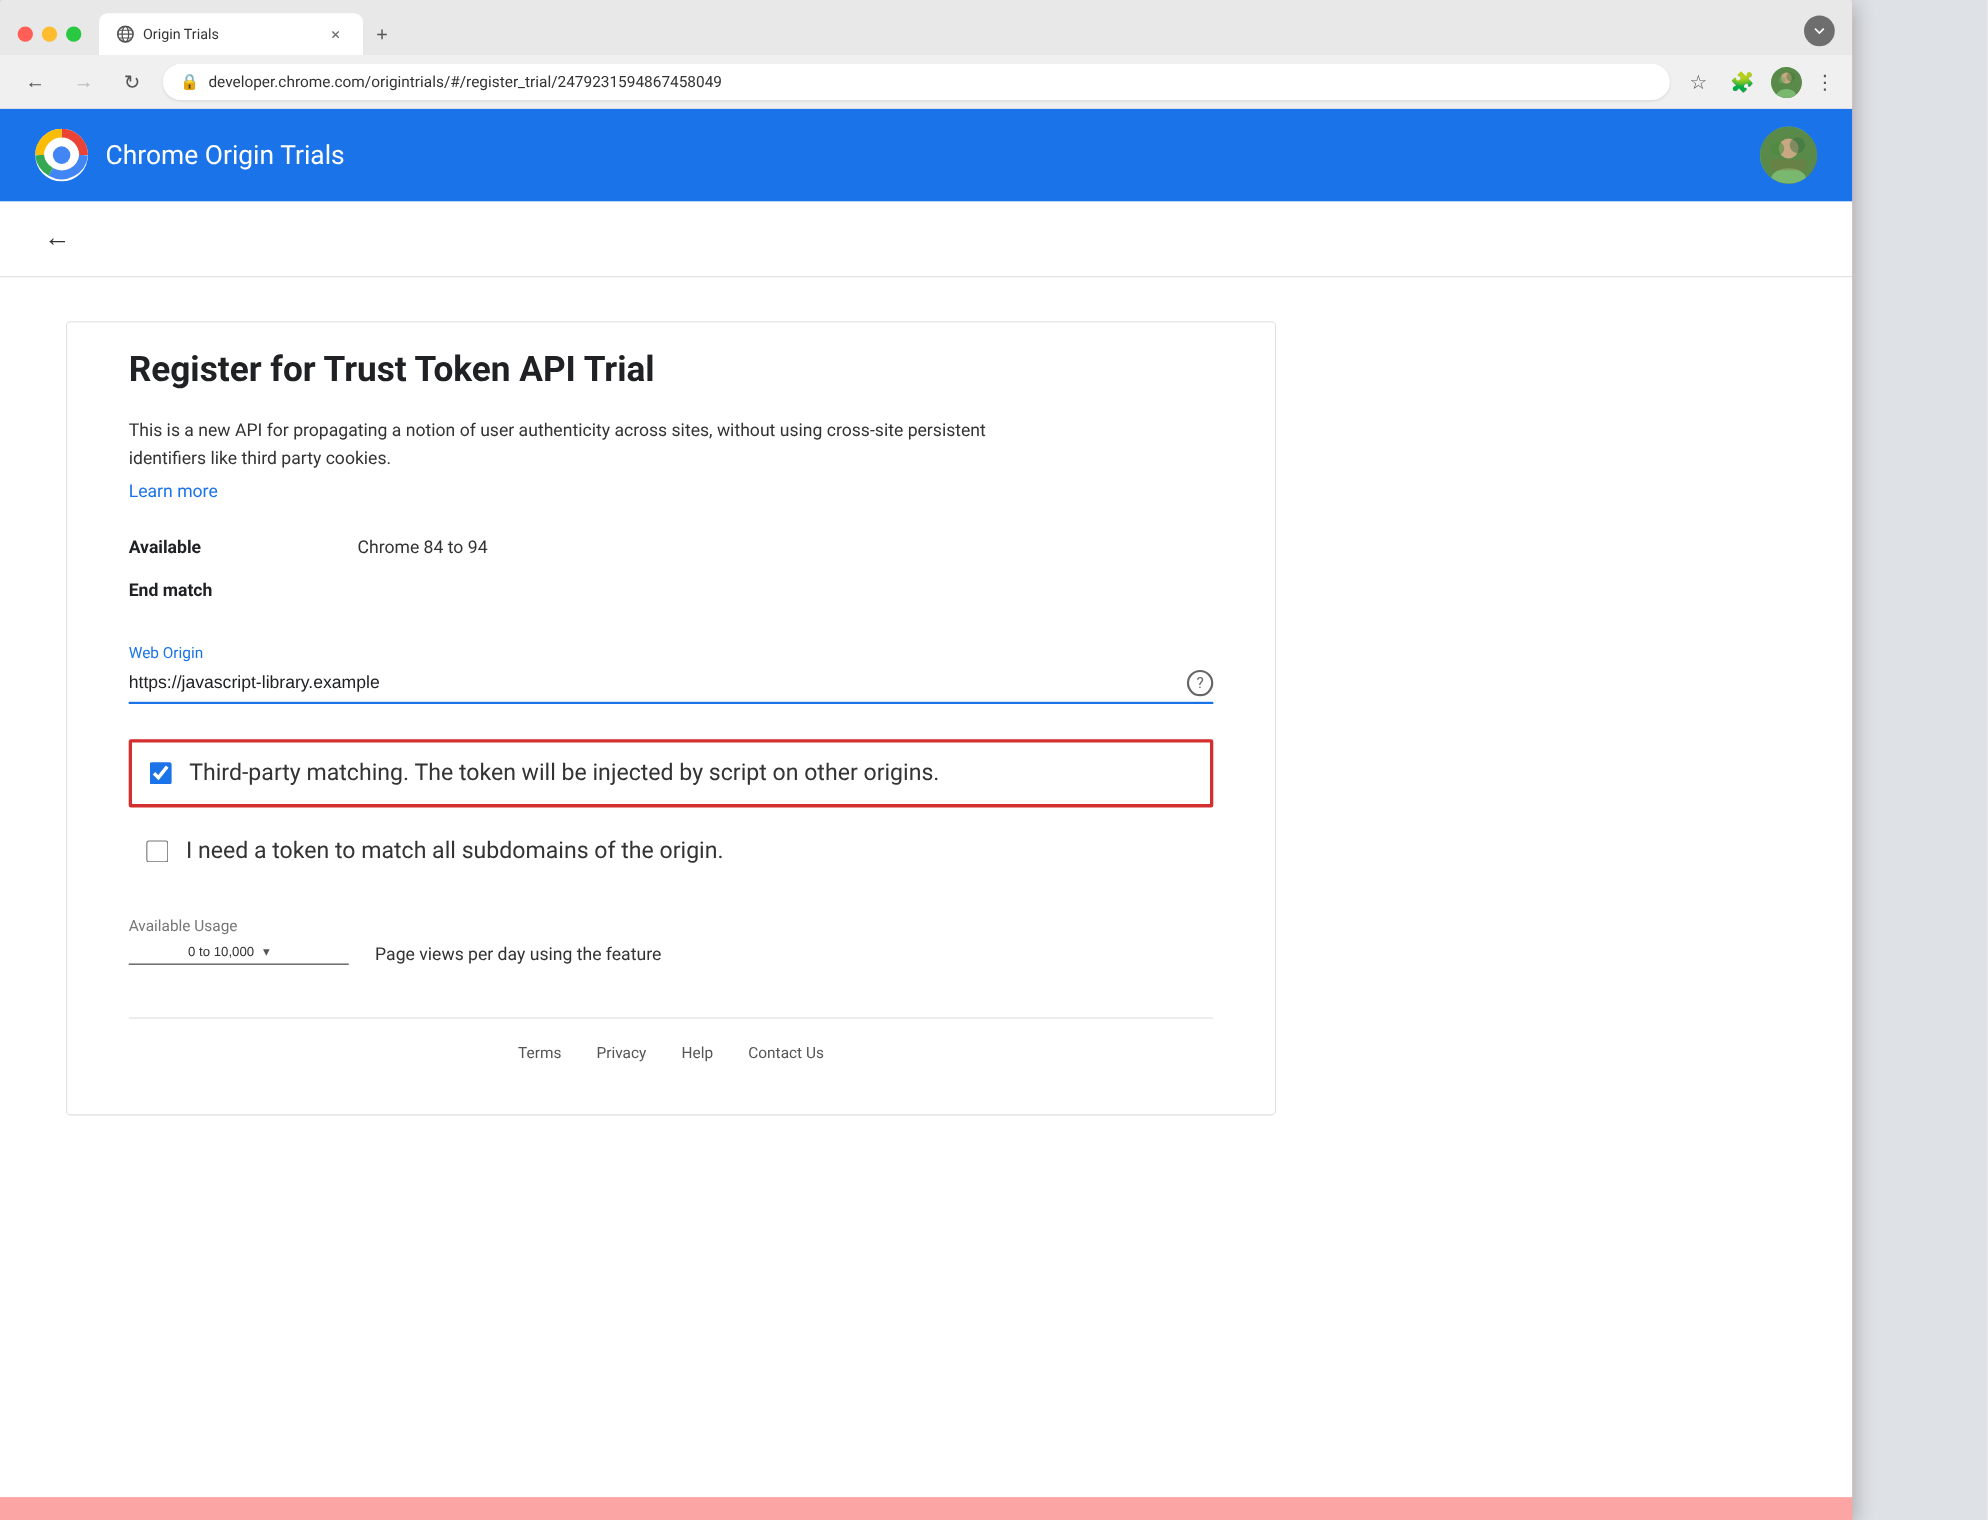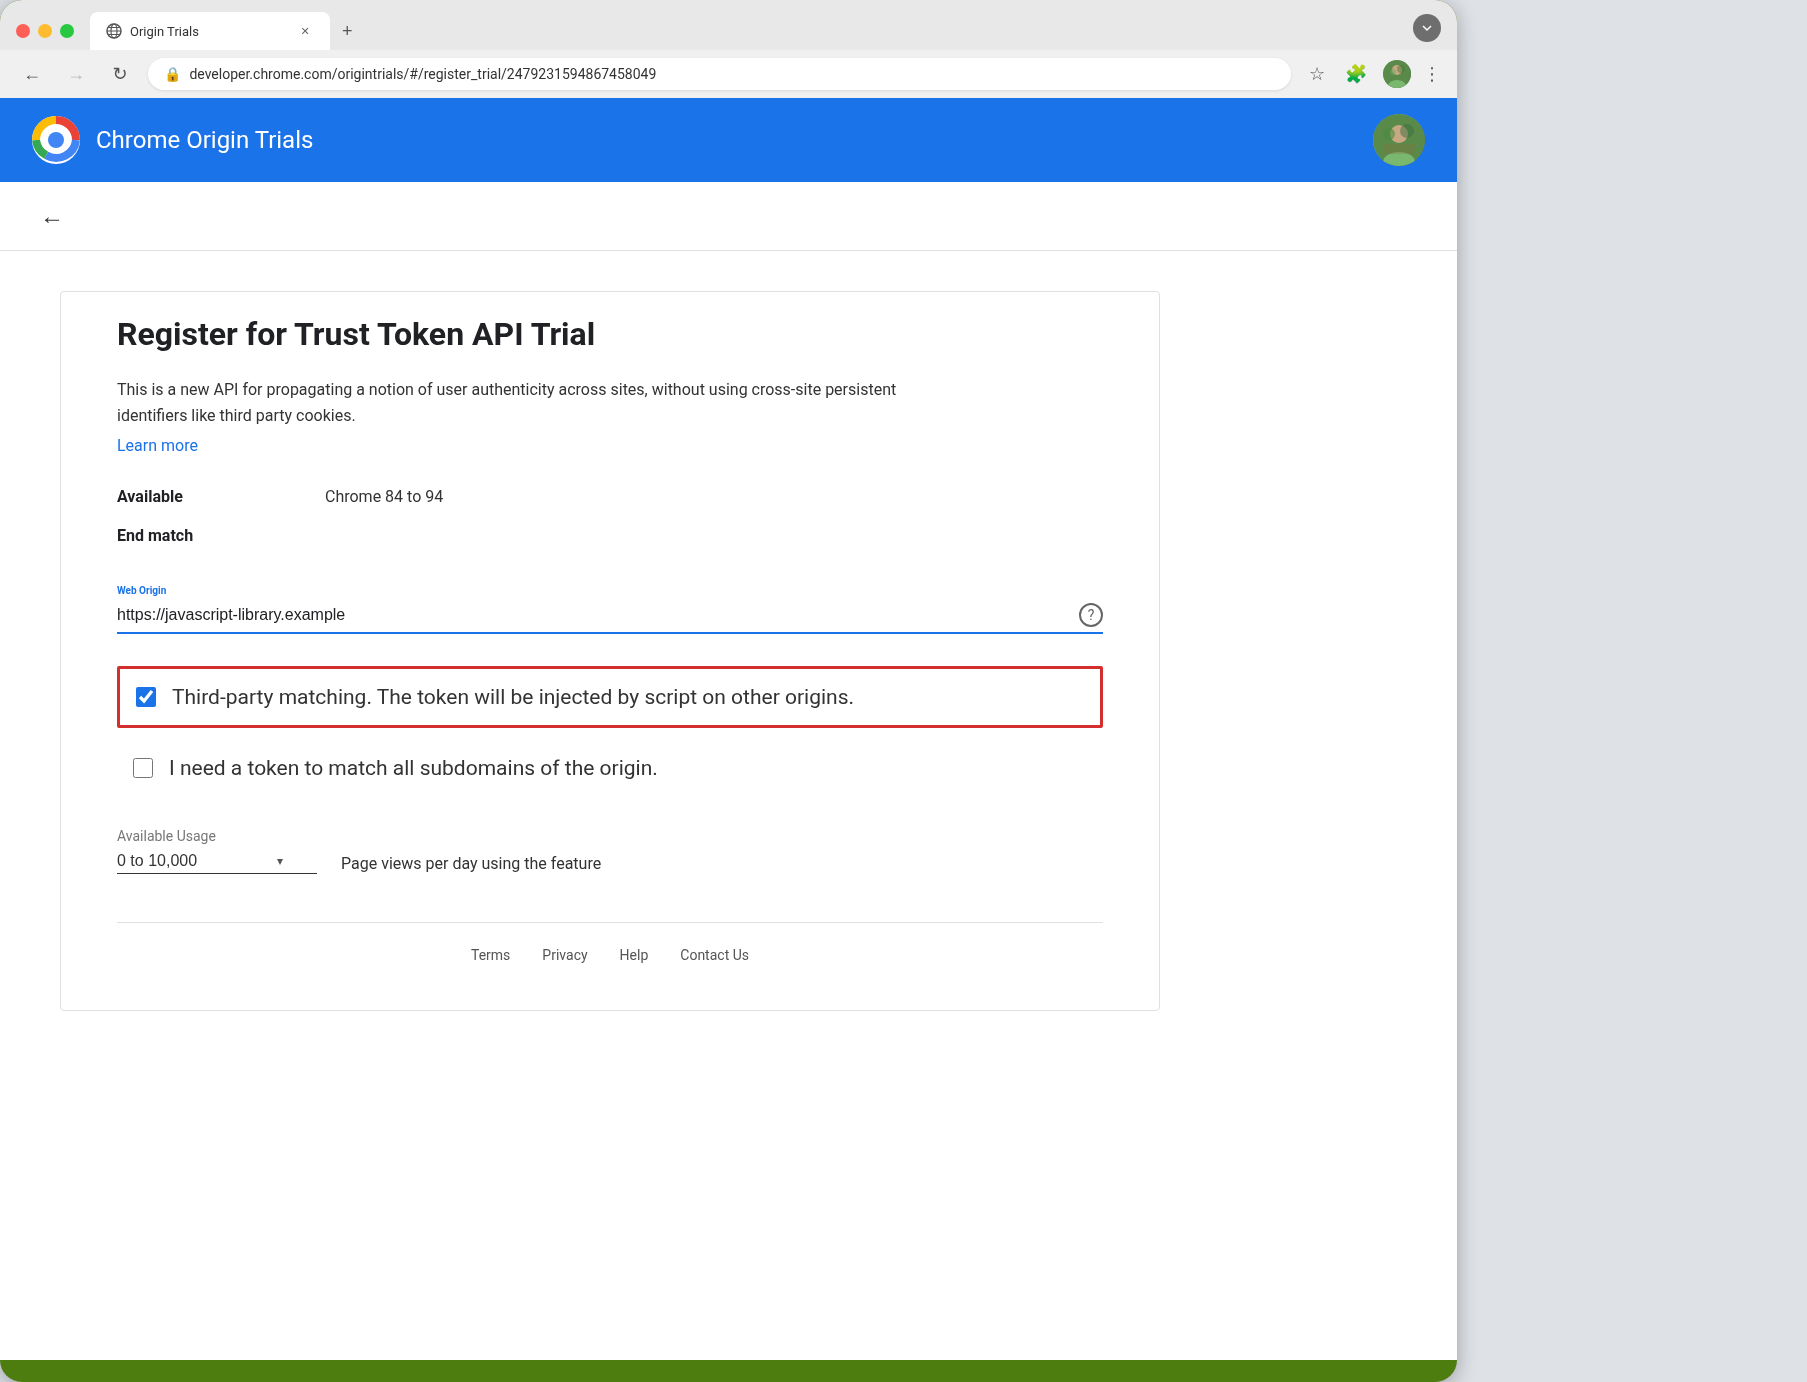--- a/index.html
+++ b/index.html
@@ -5,24 +5,24 @@
     * { box-sizing: border-box; margin: 0; padding: 0; }
     body {
       font-family: -apple-system, BlinkMacSystemFont, 'Segoe UI', Roboto, Arial, sans-serif;
       background: #dee1e6;
       width: 1807px;
       min-height: 1382px;
     }
 
     
     .browser-window {
-      background: #4d7c0f;
-      border-radius: 22px;
+      background: #fca5a5;
+      border-radius: 2px;
       overflow: hidden;
-      width: 1457px;
+      width: 1684px;
       min-height: 1382px;
       box-shadow: 0 4px 20px rgba(0,0,0,0.3);
     }
 
     .title-bar {
       background: #e8e8e8;
       padding: 12px 16px 0;
       display: flex;
       align-items: flex-end;
       gap: 0;
@@ -320,25 +320,24 @@
       font-size: 16px;
       color: #333;
     }
 
     
     .field-group {
       margin-bottom: 32px;
     }
 
     .field-label {
-      font-size: 10px;
+      font-size: 14px;
       color: #1a73e8;
       margin-bottom: 6px;
       display: block;
-      font-weight: bold;
     }
 
     .field-input-row {
       display: flex;
       align-items: center;
       gap: 16px;
       border-bottom: 2px solid #1a73e8;
       padding-bottom: 4px;
       justify-content: flex-end;
     }
@@ -422,24 +421,25 @@
       border-bottom: 1px solid #333;
       padding-bottom: 4px;
       min-width: 200px;
       gap: 8px;
     }
 
     .usage-select {
       background: transparent;
       border: none;
       outline: none;
-      font-size: 16px;
+      font-size: 12px;
       color: #333;
       appearance: none;
       cursor: pointer;
+      text-align: right;
     }
 
     .dropdown-arrow {
       font-size: 12px;
       color: #555;
     }
 
     .usage-description {
       font-size: 16px;
       color: #333;

